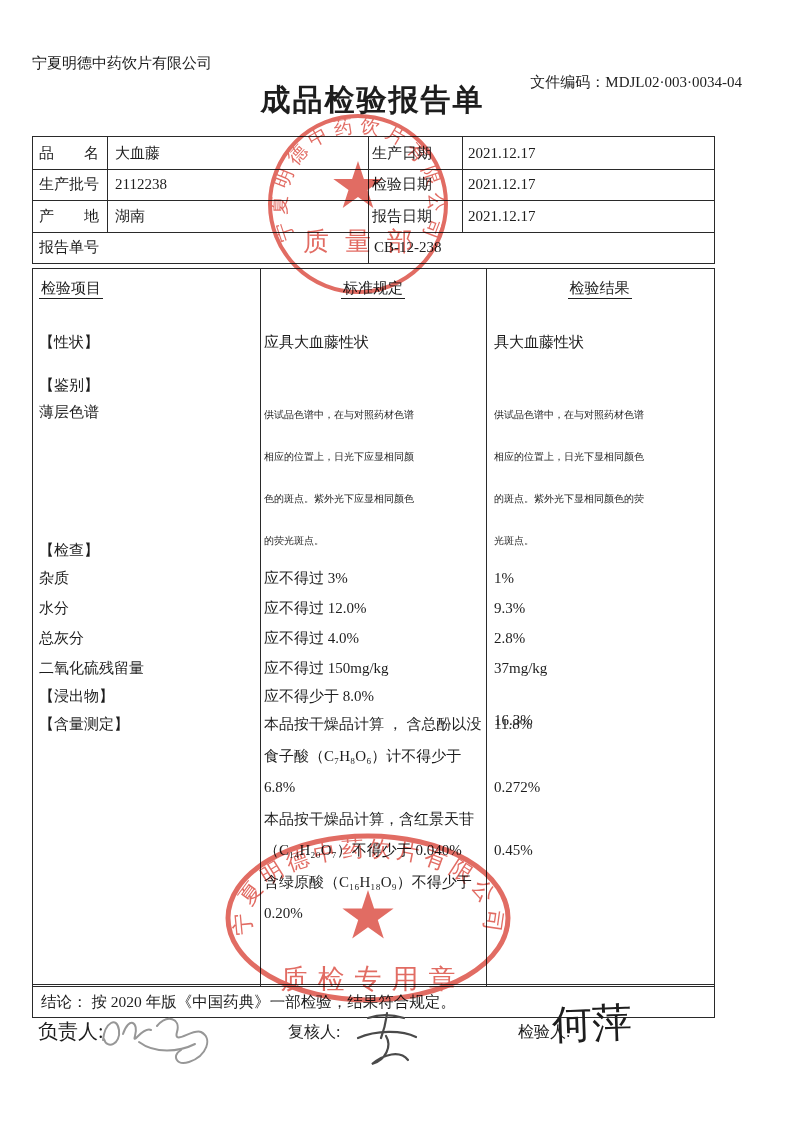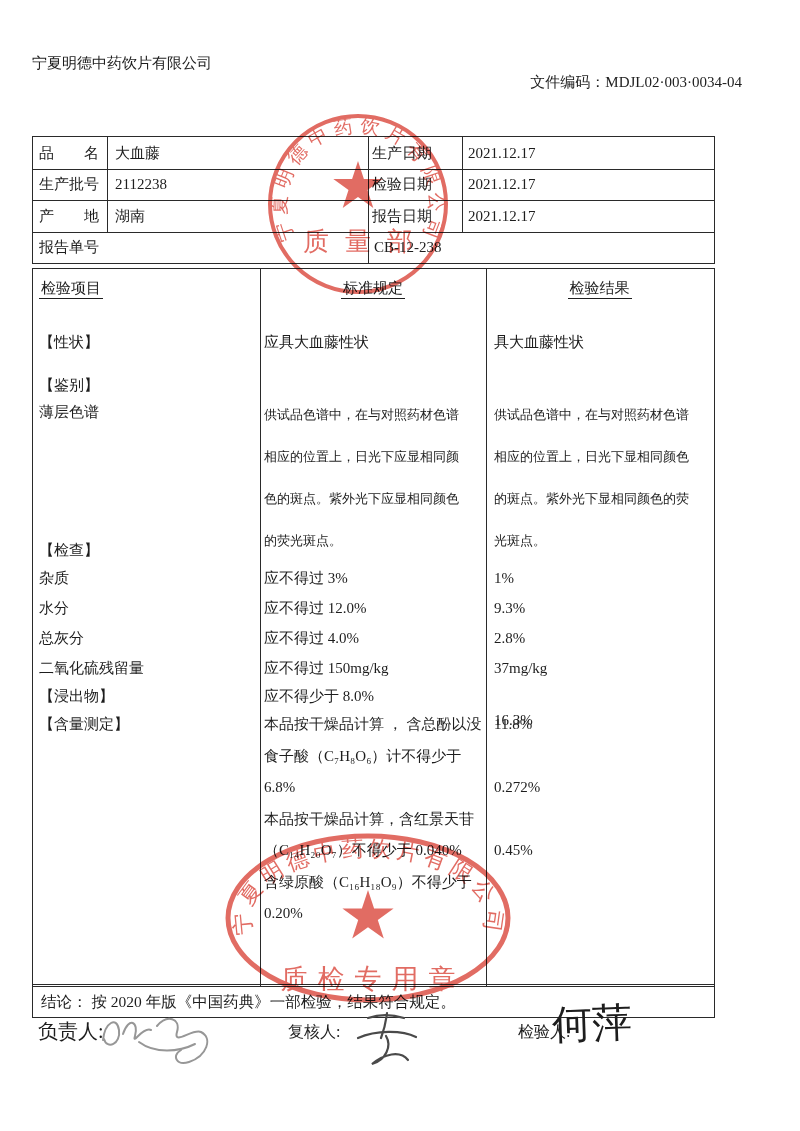--- a/index.html
+++ b/index.html
@@ -5,35 +5,36 @@
   html,body{margin:0;padding:0;background:#ffffff;}
   .page{position:relative;width:800px;height:1131px;background:#ffffff;overflow:hidden;
         font-family:"Liberation Serif","DejaVu Serif",serif;color:#1d1d1d;}
   .abs{position:absolute;}
   .t{font-size:15px;line-height:19px;white-space:nowrap;}
   .hline{position:absolute;height:1px;background:#2a2a2a;}
   .vline{position:absolute;width:1px;background:#2a2a2a;}
   .box{position:absolute;border:1px solid #2a2a2a;}
   .hdr-u{border-bottom:1px solid #1d1d1d;padding:0 2px 2px 2px;}
   .center{text-align:center;}
-  .para{font-size:13px;line-height:42px;white-space:pre-line;}
+  .para{font-size:10px;line-height:42px;white-space:pre-line;}
   .para2{font-size:15px;line-height:31.5px;white-space:pre-line;}
   .title{font-size:30px;font-weight:bold;letter-spacing:2px;}
   .stamp{opacity:.84;mix-blend-mode:multiply;}
   .conc{font-size:15.5px;white-space:nowrap;}
   .sig-name{font-size:40px;line-height:44px;transform:rotate(-2deg);white-space:nowrap;}
 </style>
 </head>
 <body>
 
 <div class="page">
 
   <div class="abs t" style="left:32px;top:54px;">宁夏明德中药饮片有限公司</div>
   <div class="abs t" style="right:58px;top:54px;margin-top:19px;">文件编码：MDJL02·003·0034-04</div>
 
+  <div class="abs title center" style="left:32px;top:80px;width:681px;">成品检验报告单</div>
 
   <div class="box" style="left:32px;top:136px;width:681px;height:126px;">
     <div class="hline" style="left:0;top:32px;width:681px;"></div>
     <div class="hline" style="left:0;top:63px;width:681px;"></div>
     <div class="hline" style="left:0;top:95px;width:681px;"></div>
     <div class="vline" style="left:74px;top:0;height:95px;"></div>
     <div class="vline" style="left:335px;top:0;height:126px;"></div>
     <div class="vline" style="left:429px;top:0;height:95px;"></div>
 
     <div class="abs t" style="left:6px;top:7px;">品　　名</div>

